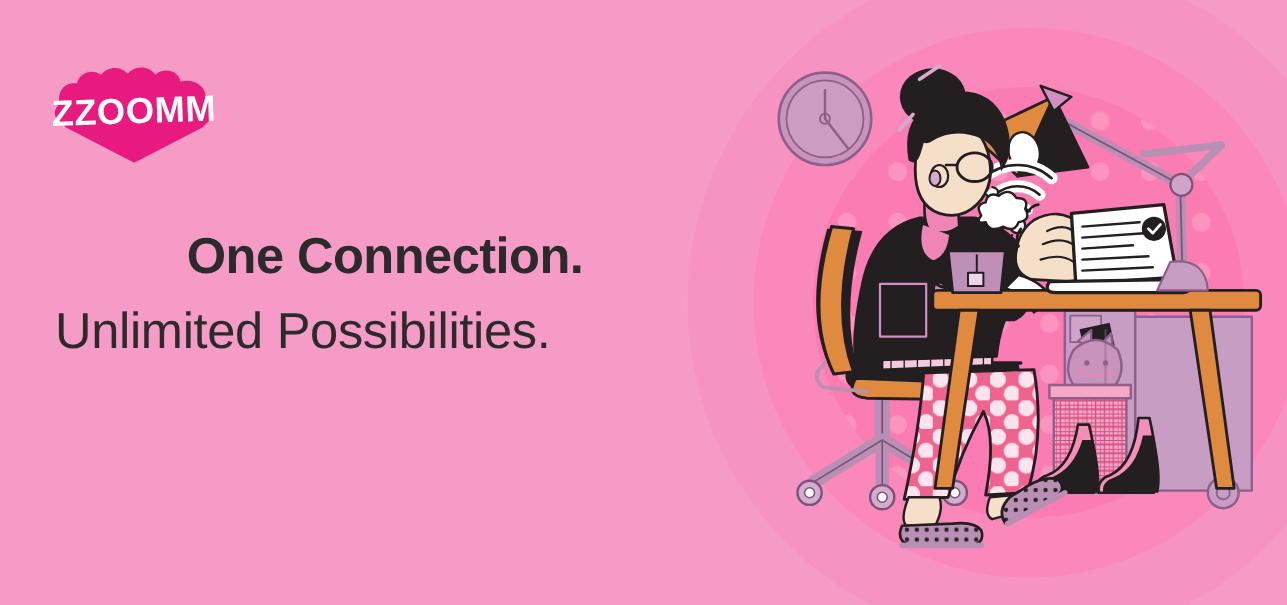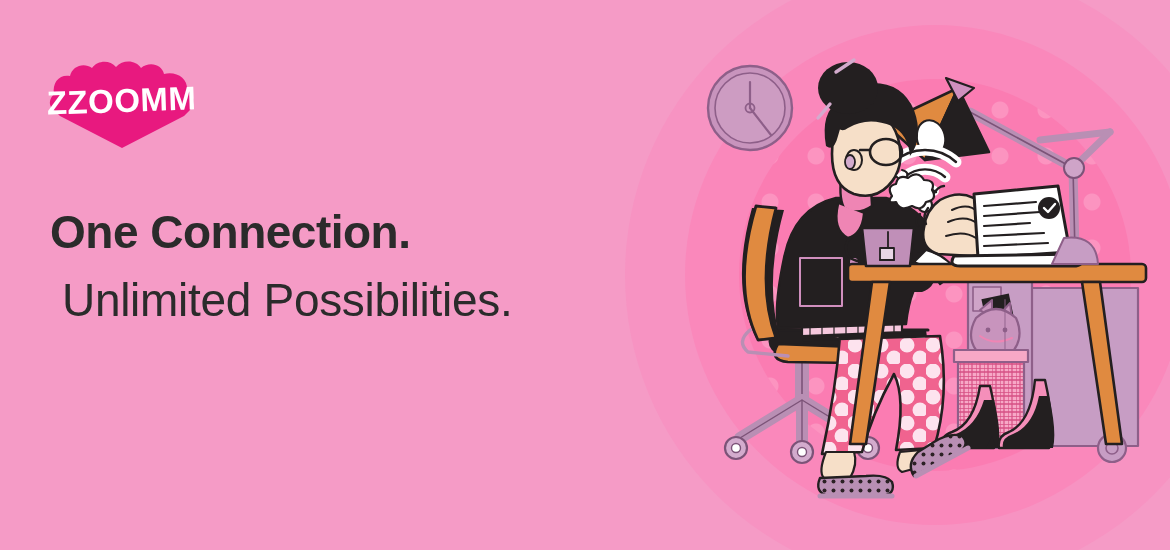--- a/index.html
+++ b/index.html
@@ -58,29 +58,30 @@
   }
   .line1 {
     display: block;
     font-size: 46px;
     font-weight: 700;
     letter-spacing: -0.5px;
     color: #2b2b2b;
     line-height: 1.18;
     margin: 0 0 14px 0;
     white-space: nowrap;
+    text-align: center;
   }
   .line2 {
     display: block;
     font-size: 46px;
     font-weight: 400;
     letter-spacing: -0.3px;
     color: #2b2b2b;
     line-height: 1.18;
-    margin: 12px;
+    margin: 0;
     white-space: nowrap;
   }
 
   
   .illustration {
     position: absolute;
     left: 640px;
     top: 0;
     width: 530px;
     height: 550px;

